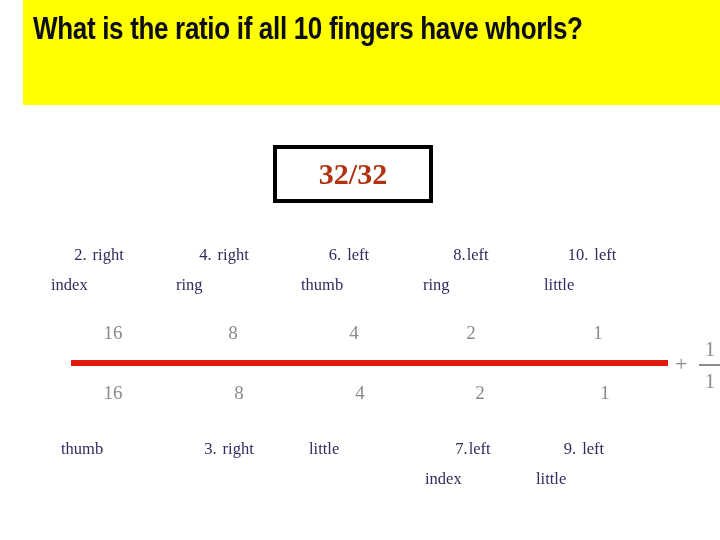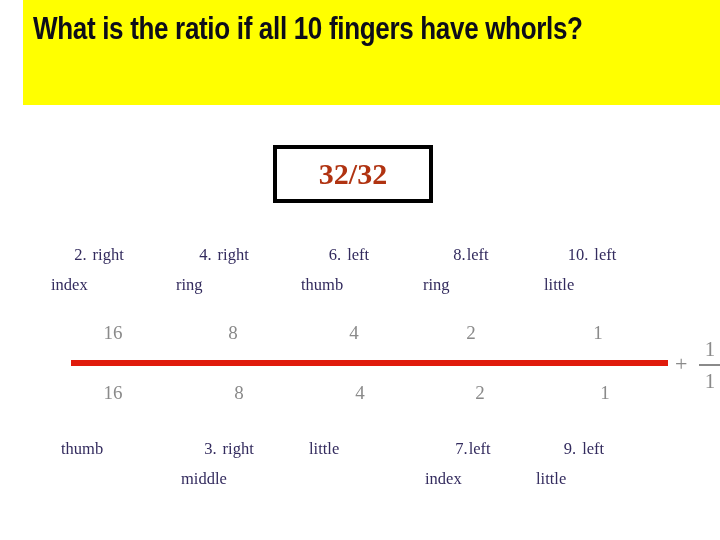--- a/index.html
+++ b/index.html
@@ -244,21 +244,20 @@
       <span class="sf-den">1</span>
     </div>
   </div>
 
   <div class="label-row" id="bottom-label-row">
     <div class="finger-label" style="left:20px;">
       <span class="lbl-line2">thumb</span>
     </div>
     <div class="finger-label" style="left:140px;">
       <span class="lbl-line1"><span class="num-gap">3.</span><span>right</span></span>
-      <span class="lbl-line2">middle</span>
     </div>
     <div class="finger-label" style="left:268px;">
       <span class="lbl-line2">little</span>
     </div>
     <div class="finger-label" style="left:384px;">
       <span class="lbl-line1"><span class="num-gap-tight">7.</span><span>left</span></span>
       <span class="lbl-line2">index</span>
     </div>
     <div class="finger-label" style="left:495px;">
       <span class="lbl-line1"><span class="num-gap">9.</span><span>left</span></span>

